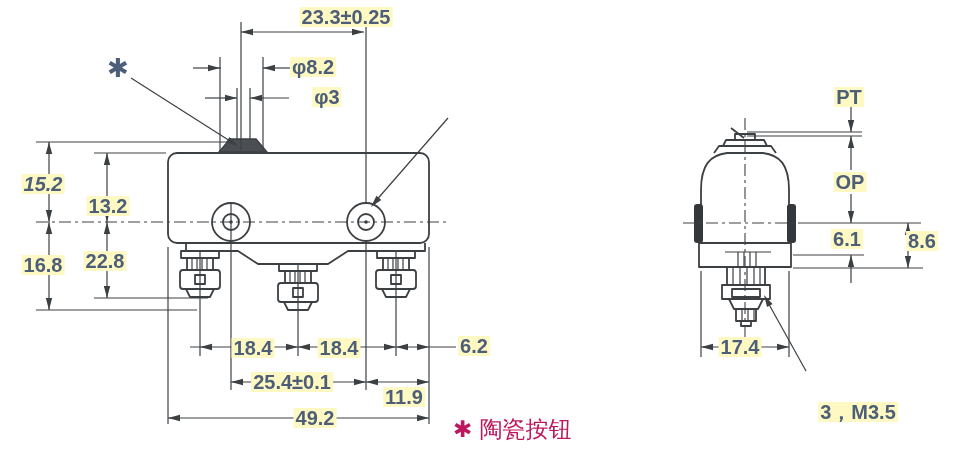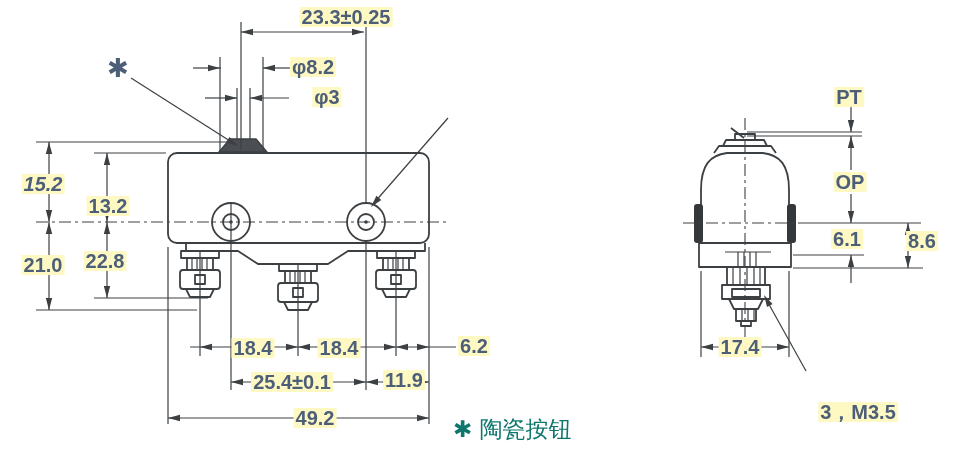--- a/index.html
+++ b/index.html
@@ -4,21 +4,21 @@
 <style>
   html,body{margin:0;padding:0;background:#ffffff;}
   #canvas{position:relative;width:954px;height:459px;background:#fff;overflow:hidden;
           font-family:"Liberation Sans",sans-serif;}
   #canvas svg{position:absolute;left:0;top:0;}
   .lbl{position:absolute;transform:translate(-50%,-50%);font:700 20px "Liberation Sans",sans-serif;
        color:#4d5e78;background:#fef9c3;padding:0 2px;white-space:nowrap;line-height:1;}
   .ast{position:absolute;transform:translate(-50%,-50%);font:700 26px "DejaVu Sans",sans-serif;
        color:#4d5e78;line-height:1;}
   .note{position:absolute;transform:translate(0,-50%);font:400 23px "DejaVu Serif",serif;
-        color:#0f766e;white-space:nowrap;line-height:1;}
+        color:#be185d;white-space:nowrap;line-height:1;}
   .outline{stroke:#3c4043;stroke-width:1.8;fill:none;stroke-linejoin:round;}
   .dim{stroke:#3c4043;stroke-width:1.2;fill:none;}
   .cl{stroke:#3c4043;stroke-width:1.1;fill:none;stroke-dasharray:12 4 3 4;}
   .arr{fill:#3c4043;stroke:none;}
   .dark{fill:#4b4f54;stroke:#3c4043;stroke-width:1.4;}
   .solid{fill:#34383b;stroke:none;}
 </style>
 </head>
 <body>
 
@@ -217,27 +217,27 @@
     </g>
   </g>
 </svg>
 
 <span class="lbl" style="left:346px;top:17px;">23.3±0.25</span>
 <span class="lbl" style="left:313px;top:67px;text-align:right;">φ8.2</span>
 <span class="lbl" style="left:307px;top:97px;margin-left:20px;">φ3</span>
 <span class="ast" style="left:118px;top:68px;">✱</span>
 <span class="lbl" style="left:43px;top:184px;font-style:italic;">15.2</span>
 <span class="lbl" style="left:108px;top:190px;margin-top:16px;">13.2</span>
-<span class="lbl" style="left:43px;top:265px;">21.0</span>
+<span class="lbl" style="left:43px;top:265px;">16.8</span>
 <span class="lbl" style="left:105px;top:261px;">22.8</span>
 <span class="lbl" style="left:253px;top:348px;">18.4</span>
 <span class="lbl" style="left:339px;top:348px;">18.4</span>
 <span class="lbl" style="left:474px;top:346px;">6.2</span>
 <span class="lbl" style="left:292px;top:382px;">25.4±0.1</span>
-<span class="lbl" style="left:404px;top:380px;">11.9</span>
+<span class="lbl" style="left:404px;top:397px;">11.9</span>
 <span class="lbl" style="left:315px;top:418px;">49.2</span>
 
 <span class="lbl" style="left:849px;top:97px;text-align:center;">PT</span>
 <span class="lbl" style="left:850px;top:182px;">OP</span>
 <span class="lbl" style="left:847px;top:239px;">6.1</span>
 <span class="lbl" style="left:922px;top:241px;">8.6</span>
 <span class="lbl" style="left:740px;top:347px;text-align:center;">17.4</span>
 <span class="lbl" style="left:858px;top:384px;margin-top:28px;">3，M3.5</span>
 
 <span class="note" style="left:453px;top:429px;">✱ 陶瓷按钮</span>

